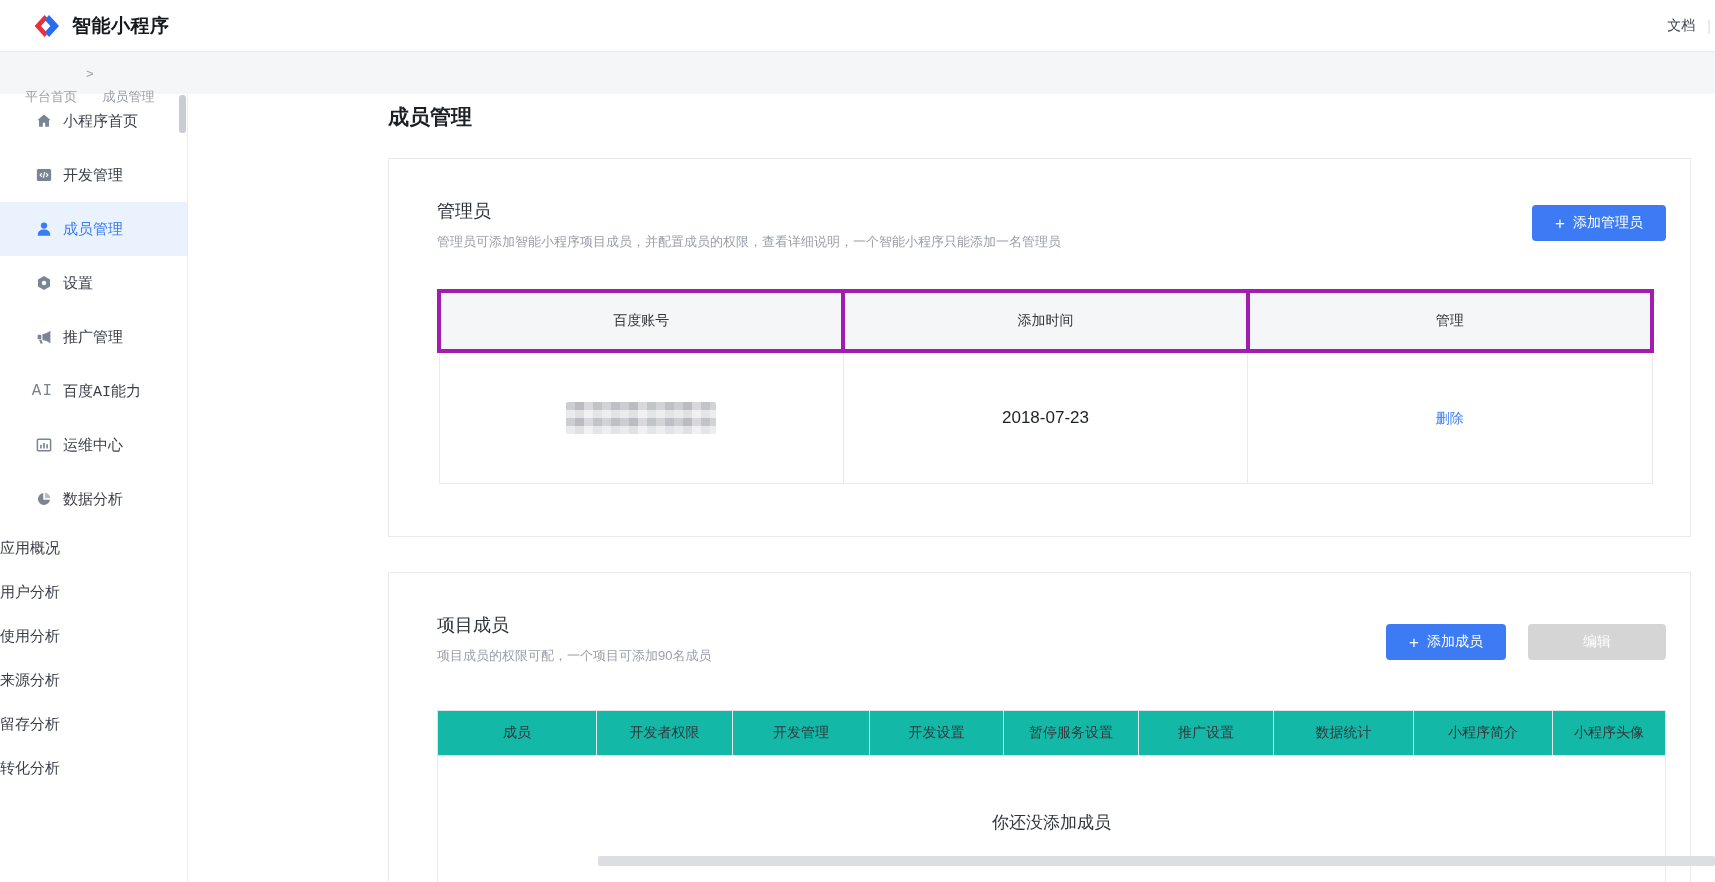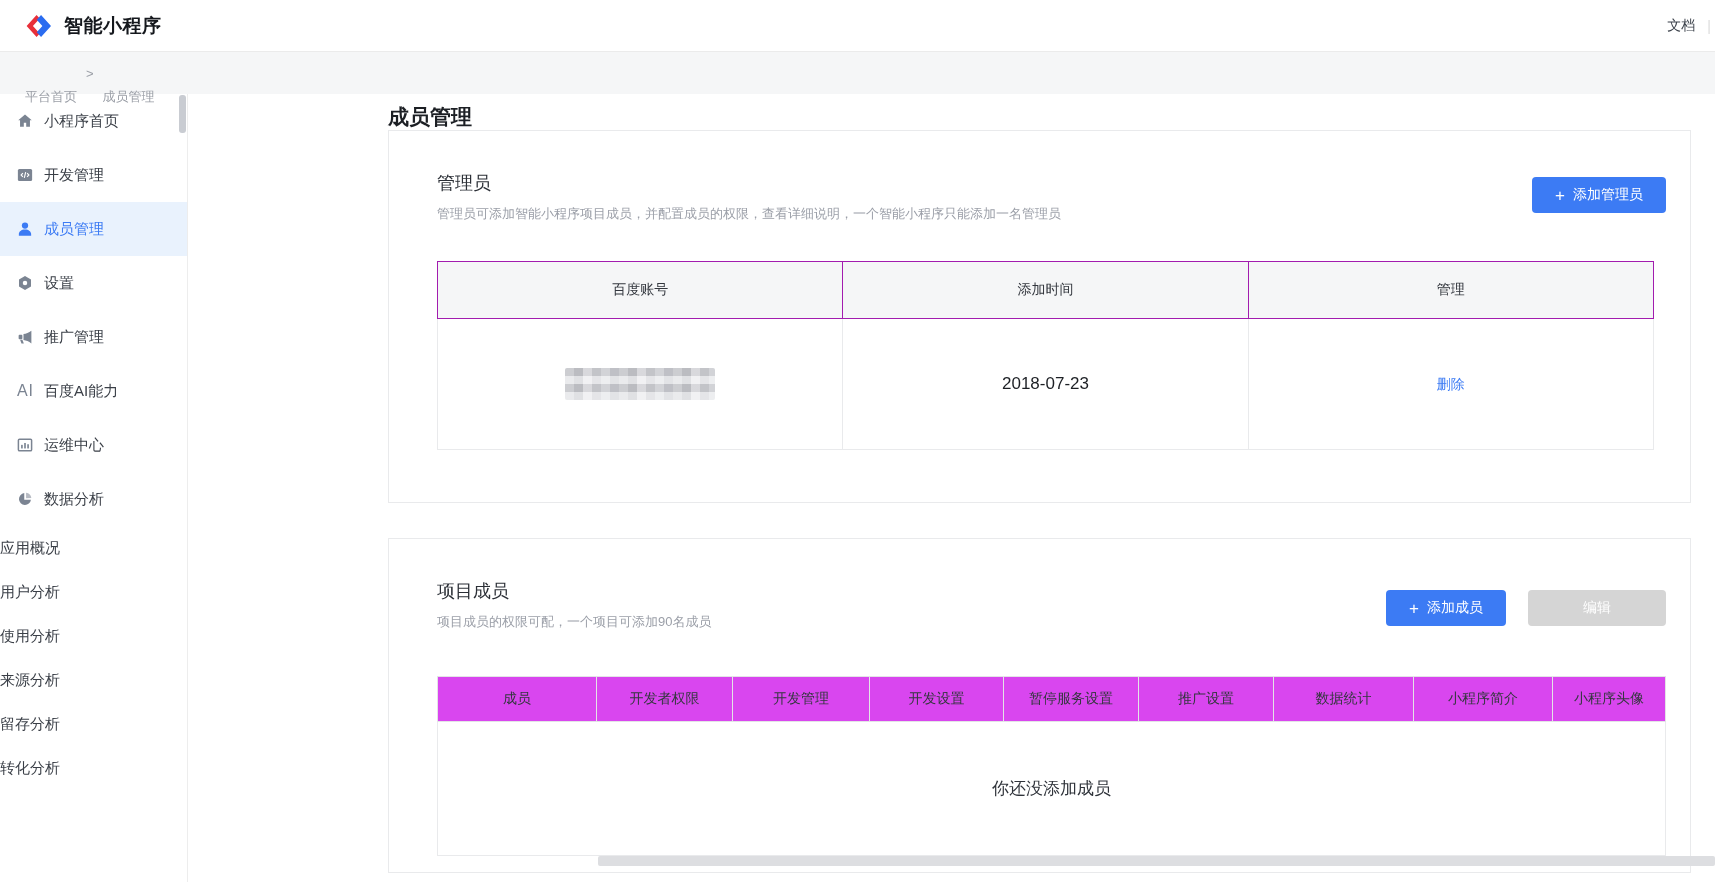--- a/index.html
+++ b/index.html
@@ -2,87 +2,87 @@
 <html><head>
 <meta charset="utf-8">
 <style>
   html,body{margin:0;padding:0;background:#fff;}
   #app{position:relative;width:1715px;height:882px;overflow:hidden;background:#fff;
        font-family:"Liberation Sans","DejaVu Sans",sans-serif;}
 
   
   .header{position:absolute;top:0;left:0;right:0;height:52px;background:#fff;
           border-bottom:1px solid #ebebeb;display:flex;align-items:center;
-          padding:0 4px 0 24px;box-sizing:border-box;z-index:5;}
+          padding:0 4px 0 32px;box-sizing:border-box;z-index:5;}
   .logo{display:flex;align-items:center;gap:10px;cursor:pointer;}
   .logo-text{font-size:19px;font-weight:600;color:#15181d;letter-spacing:.5px;}
   .header-right{margin-left:auto;display:flex;align-items:center;gap:12px;
                 font-size:14px;color:#3d434c;}
   .doc-link{cursor:pointer;}
   .doc-divider{color:#dcdcdc;font-size:14px;}
 
   
   .breadcrumb{position:absolute;top:52px;left:0;right:0;height:42px;background:#f5f6f7;
               display:flex;align-items:center;padding-left:25px;font-size:13px;
               color:#9a9ea6;gap:9px;z-index:4;}
   .crumb{cursor:pointer;margin-top:48px;}
   .crumb.current{cursor:default;}
 
   
   .sidebar{position:absolute;top:94px;left:0;bottom:0;width:188px;background:#fff;
            border-right:1px solid #ededed;box-sizing:border-box;z-index:3;}
   .side-thumb{position:absolute;top:1px;right:1px;width:7px;height:38px;
               background:#c9ccd2;border-radius:3px;}
-  .side-item{height:54px;display:flex;align-items:center;padding-left:14px;cursor:pointer;}
+  .side-item{height:54px;display:flex;align-items:center;padding-left:33px;cursor:pointer;font-family:Liberation Mono, monospace;}
   .icn-wrap{width:20px;display:flex;justify-content:flex-end;align-items:center;}
   .side-item .lbl{margin-left:10px;font-size:15px;color:#3a3f47;}
   .side-item.active{background:#e9f2fd;}
   .side-item.active .lbl{color:#3c7bf4;}
   .side-sub{height:44px;display:flex;align-items:center;
             font-size:15px;color:#3a3f47;cursor:pointer;}
   .ic{fill:#7b8492;}
   .ic-blue{fill:#3c7bf4;}
   .ic-stroke{stroke:#7b8492;fill:none;stroke-width:2px;}
   .ai-glyph{font-size:16px;color:#7b8492;letter-spacing:1px;font-weight:400;}
 
   
   .main{position:absolute;left:189px;top:94px;right:0;bottom:0;background:#fff;overflow:hidden;}
   .inner{margin:0 24px 0 199px;}
   .page-title{margin:10px 0 0;font-size:21px;line-height:26px;font-weight:600;color:#1c1f24;}
 
   .card{border:1px solid #e9eaec;background:#fff;box-sizing:border-box;position:relative;}
-  .card1{padding:40px 36px 52px 48px;}
+  .card1{margin-top:28px;padding:40px 36px 52px 48px;}
   .card2{margin-top:35px;padding:40px 24px 16px 48px;}
   .card-title{font-size:18px;font-weight:500;color:#2b2f36;line-height:24px;}
   .card-desc{margin-top:10px;font-size:13px;color:#9b9fa8;line-height:18px;}
 
   .btn{height:36px;border-radius:4px;font-size:14px;display:inline-flex;align-items:center;
        justify-content:center;border:none;cursor:pointer;box-sizing:border-box;}
   .btn-primary{background:#3c7bf4;color:#fff;padding:0 23px;}
   .plus{font-size:17px;margin-right:8px;line-height:1;}
   .btn-abs{position:absolute;top:46px;right:24px;}
   .btn-group{position:absolute;top:51px;right:24px;display:flex;gap:22px;}
   .btn-disabled{background:#d5d5d5;color:#fff;width:138px;cursor:default;text-align:right;}
 
   table{border-collapse:collapse;table-layout:fixed;width:100%;}
   .admin-table{margin-top:38px;}
   .admin-table th{height:54px;background:#f5f6f7;font-size:14px;font-weight:400;
-                  color:#33373e;border:1px solid #a21caf;}
+                  color:#33373e;border:4px solid #a21caf;}
   .admin-table td{height:128px;text-align:center;vertical-align:middle;
                   border:1px solid #e9eaec;}
   .date-text{font-size:17px;color:#1d2025;}
   .link-del{color:#3c7bf4;font-size:14px;cursor:pointer;}
   .blur{width:150px;height:32px;margin:0 auto;border-radius:2px;
         background-image:
           repeating-linear-gradient(0deg, rgba(255,255,255,.45) 0 8px, rgba(0,0,0,.06) 8px 16px),
           repeating-linear-gradient(90deg,#d9dade 0 9px,#c7c8cd 9px 18px,#e6e6ea 18px 27px,
                                     #cfd0d5 27px 36px,#dfe0e4 36px 45px,#cbccd2 45px 54px);}
 
   .members-table{margin-top:45px;}
-  .members-table th{height:44px;background:#d946ef;font-size:14px;font-weight:400;
+  .members-table th{height:44px;background:#14b8a6;font-size:14px;font-weight:400;
                     color:#33373e;border:1px solid #e3e4e6;padding:0 3px;
                     white-space:nowrap;overflow:hidden;}
   .members-table td.empty{height:131px;text-align:center;vertical-align:middle;
                           border:1px solid #e9eaec;border-top:none;
                           font-size:17px;color:#2f333a;}
 
   .hscroll-thumb{position:absolute;top:856px;left:598px;width:1117px;height:10px;
                  background:#dddee1;border-radius:2px;z-index:6;}
 </style>
 </head>

